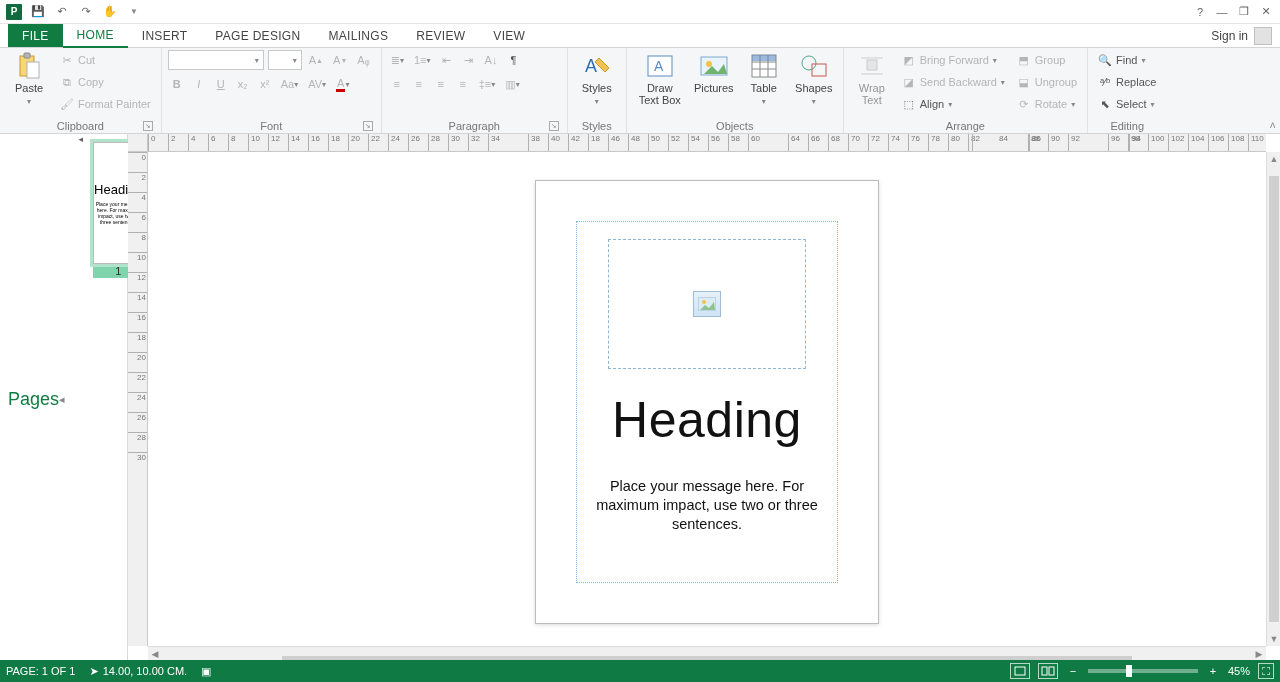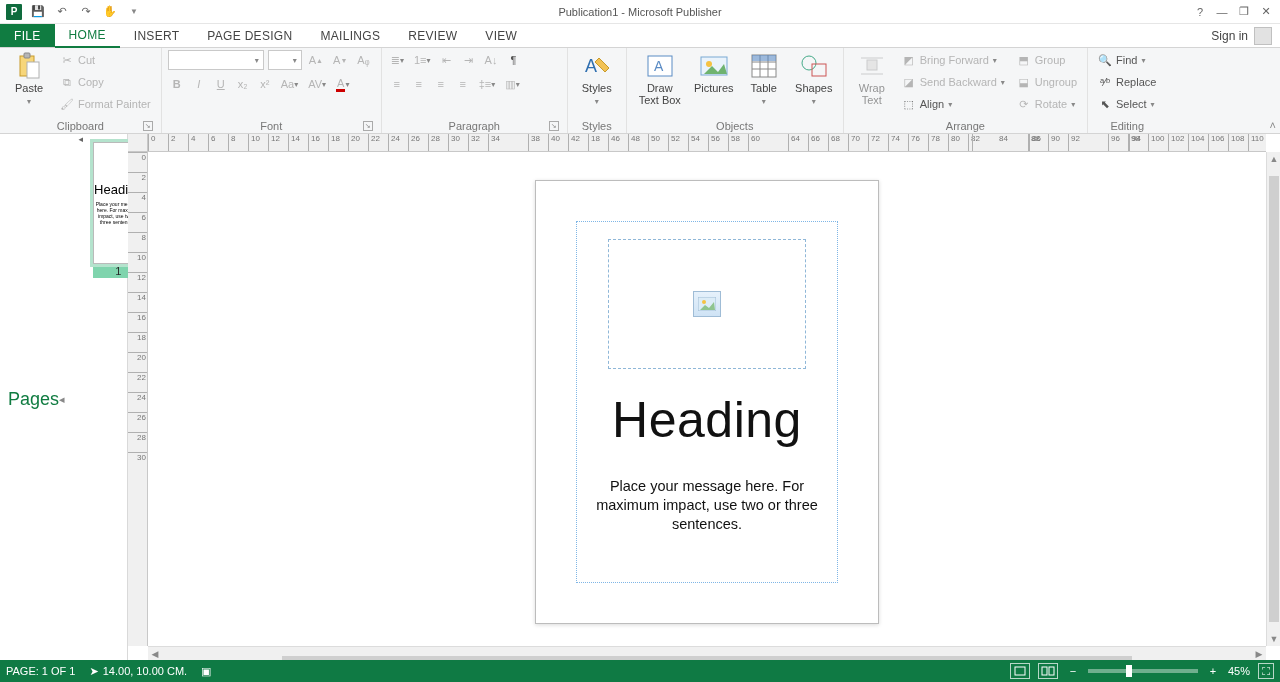--- a/index.html
+++ b/index.html
@@ -8,21 +8,21 @@
 
 .titlebar { height: 24px; background: #fff; display: flex; align-items: center; font-size: 11px; color: #444; border-bottom: 1px solid #e6e6e6; }
 .titlebar .qat { display: flex; align-items: center; gap: 4px; padding-left: 4px; }
 .titlebar .qat .qat-btn { width: 20px; height: 20px; display: flex; align-items: center; justify-content: center; color: #666; }
 .titlebar .qat .pub-icon { width: 16px; height: 16px; background: #0f6b3d; color: #fff; font-weight: bold; font-size: 10px; display: flex; align-items: center; justify-content: center; border-radius: 1px; }
 .titlebar .title { position: absolute; left: 0; right: 0; text-align: center; pointer-events: none; color: #555; }
 .titlebar .win-controls { margin-left: auto; display: flex; gap: 2px; padding-right: 4px; }
 .titlebar .win-controls span { width: 20px; height: 20px; display: flex; align-items: center; justify-content: center; color: #666; }
 
 
-.tabs { height: 24px; background: #fff; display: flex; align-items: stretch; font-size: 12px; border-bottom: 1px solid #d4d4d4; }
+.tabs { height: 24px; background: #fff; display: flex; align-items: stretch; font-size: 12px; border-bottom: 1px solid #d4d4d4; padding-left: 8px; }
 .tabs .tab { padding: 0 14px; display: flex; align-items: center; color: #444; text-transform: uppercase; letter-spacing: .3px; cursor: pointer; }
 .tabs .tab.file { background: #107c41; color: #fff; font-weight: 400; }
 .tabs .tab.active { color: #107c41; border-bottom: 2px solid #107c41; margin-bottom: -1px; background: #fff; }
 .tabs .signin { margin-left: auto; padding: 0 8px; display: flex; align-items: center; gap: 6px; color: #444; font-size: 12px; text-transform: none; letter-spacing: 0;}
 .avatar-ph { width: 18px; height: 18px; background: #e2e2e2; border: 1px solid #c0c0c0; }
 
 
 .ribbon { height: 86px; background: #f5f6f7; display: flex; border-bottom: 1px solid #d4d4d4; font-size: 11px; color: #444; position: relative; }
 .rgroup { display: flex; flex-direction: column; border-right: 1px solid #e2e2e2; padding: 2px 6px 0 6px; }
 .rgroup .body { flex: 1; display: flex; align-items: flex-start; gap: 4px; }
@@ -102,21 +102,20 @@
         <div class="pub-icon">P</div>
       </div>
     <div class="qat-btn">💾</div>
     <div class="qat-btn">↶</div>
     <div class="qat-btn">↷</div>
     <div class="qat-btn">✋</div>
     <div class="qat-btn">
         <span class="caret">▼</span>
       </div>
   </div>
-  <div class="title">Publication1 - Microsoft Publisher</div>
   <div class="win-controls">
     <span>?</span>
     <span>—</span>
     <span>❐</span>
     <span>✕</span>
   </div>
 </div>
 
 <div class="tabs">
   <div class="tab file">FILE</div>

